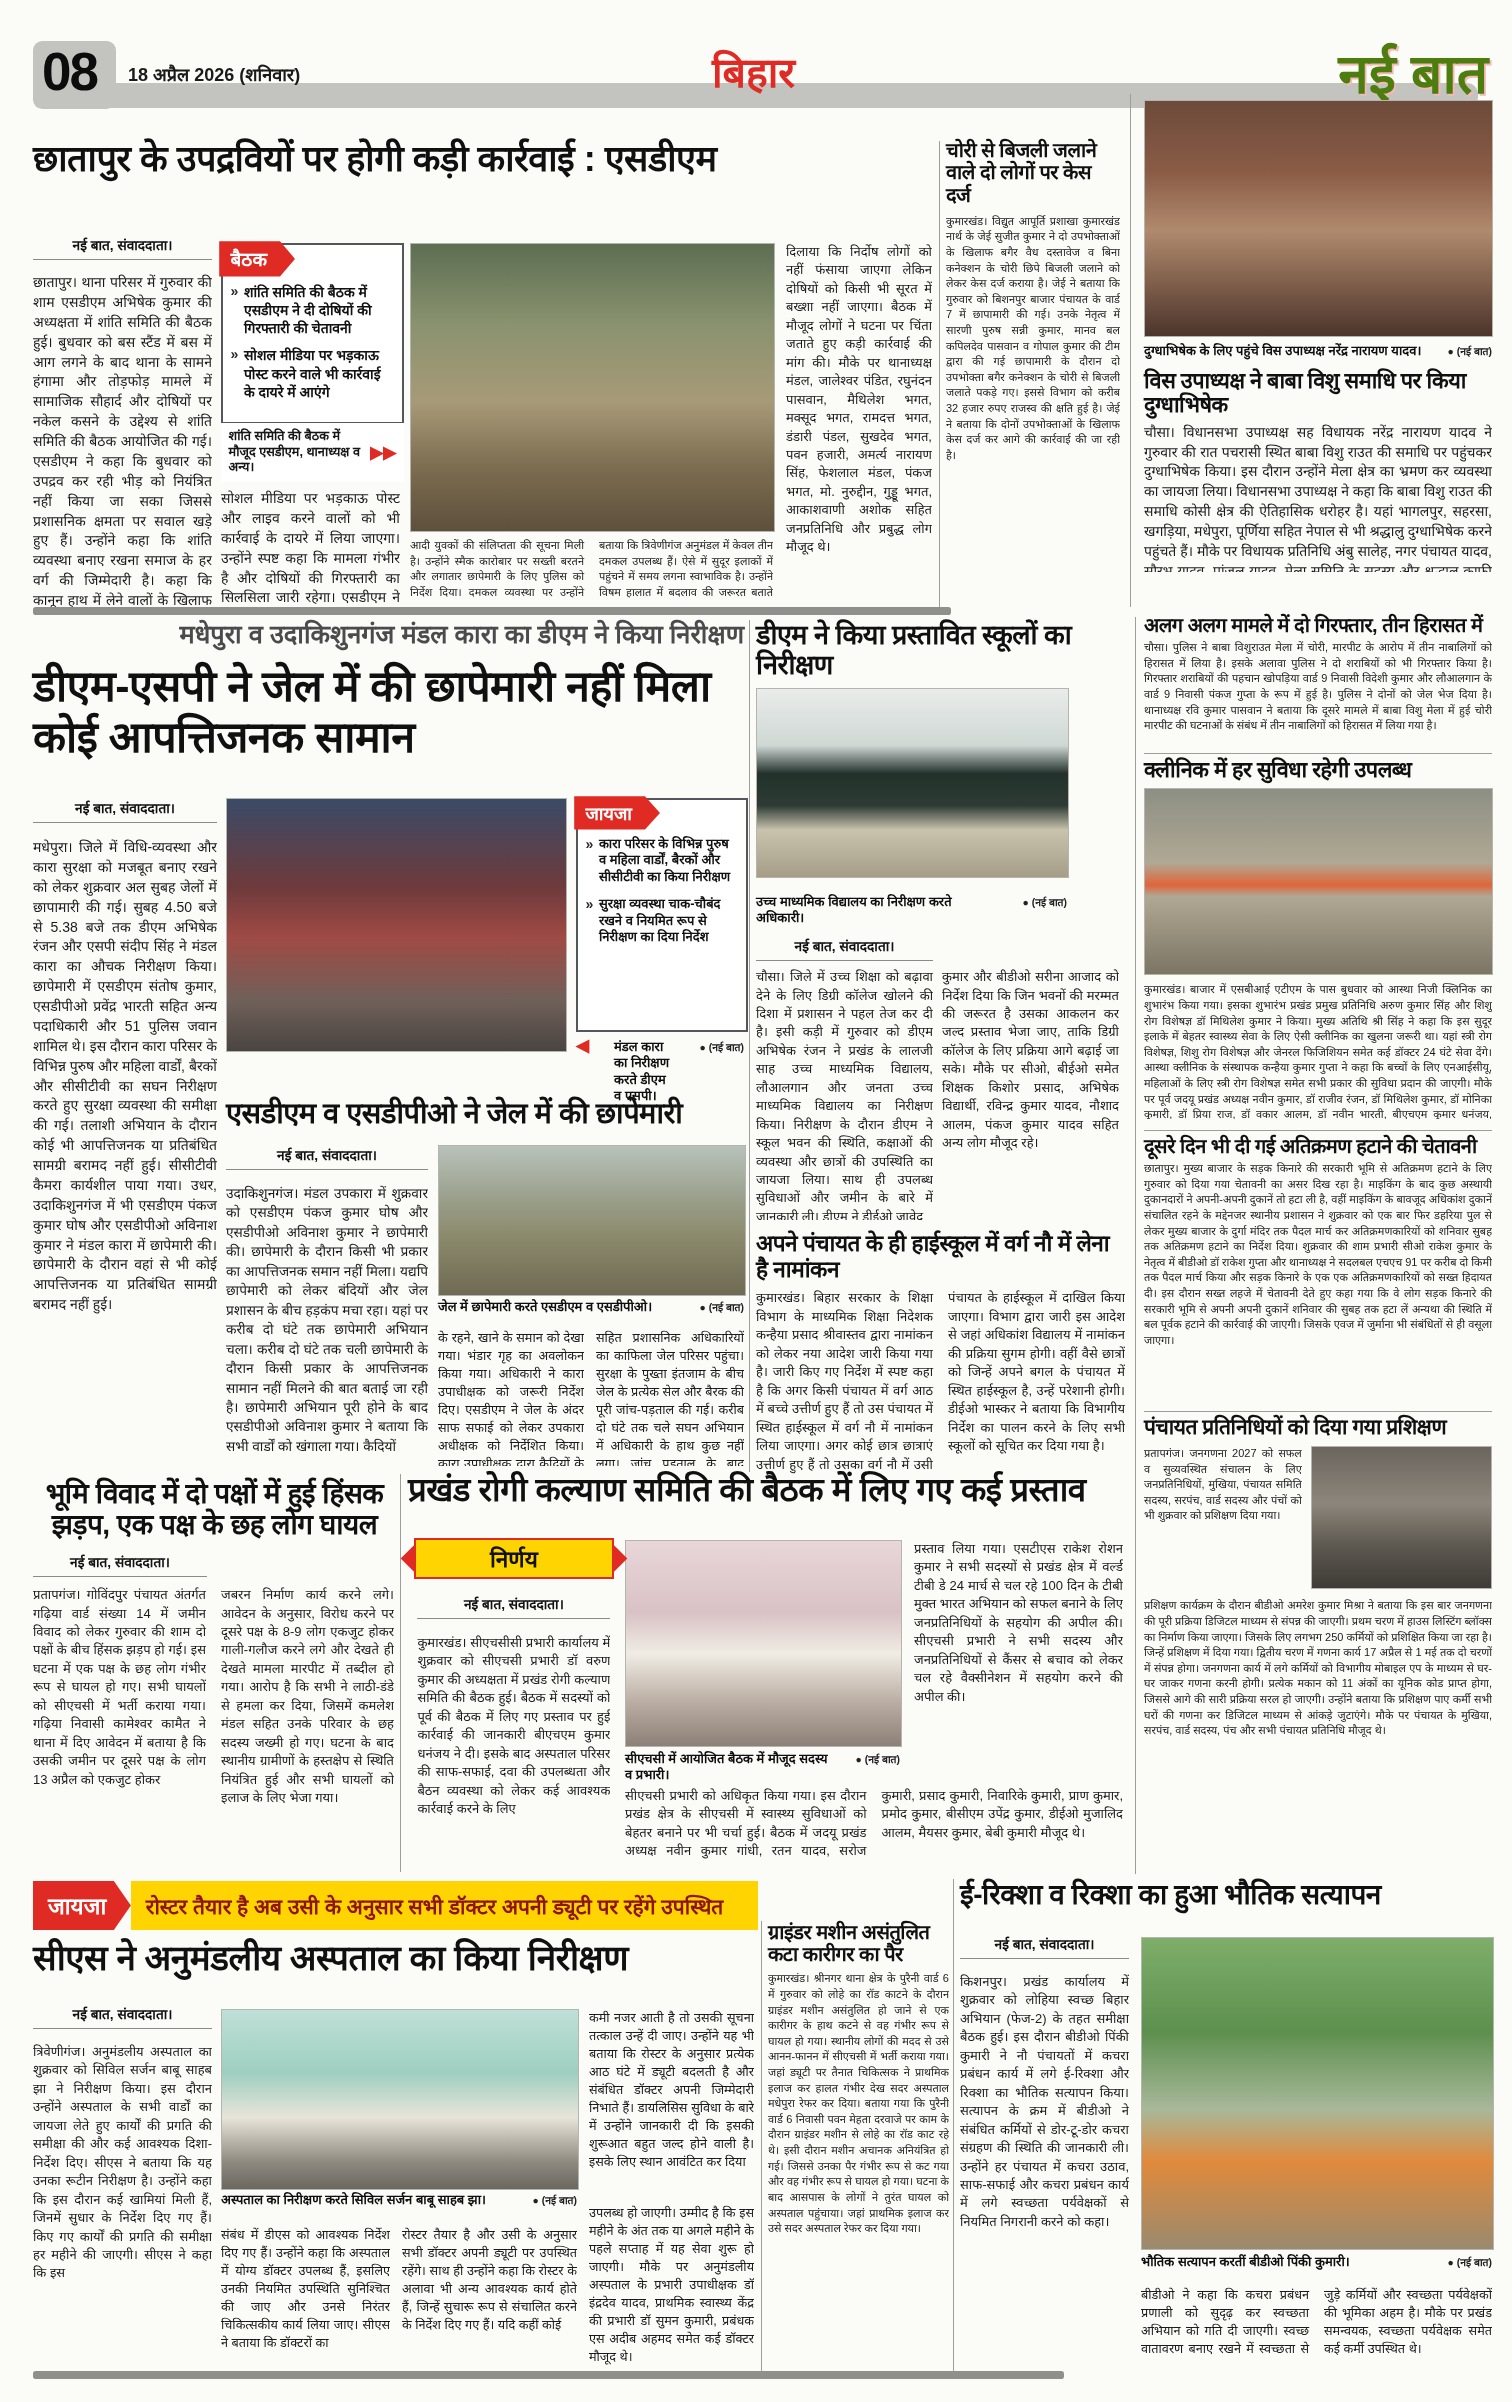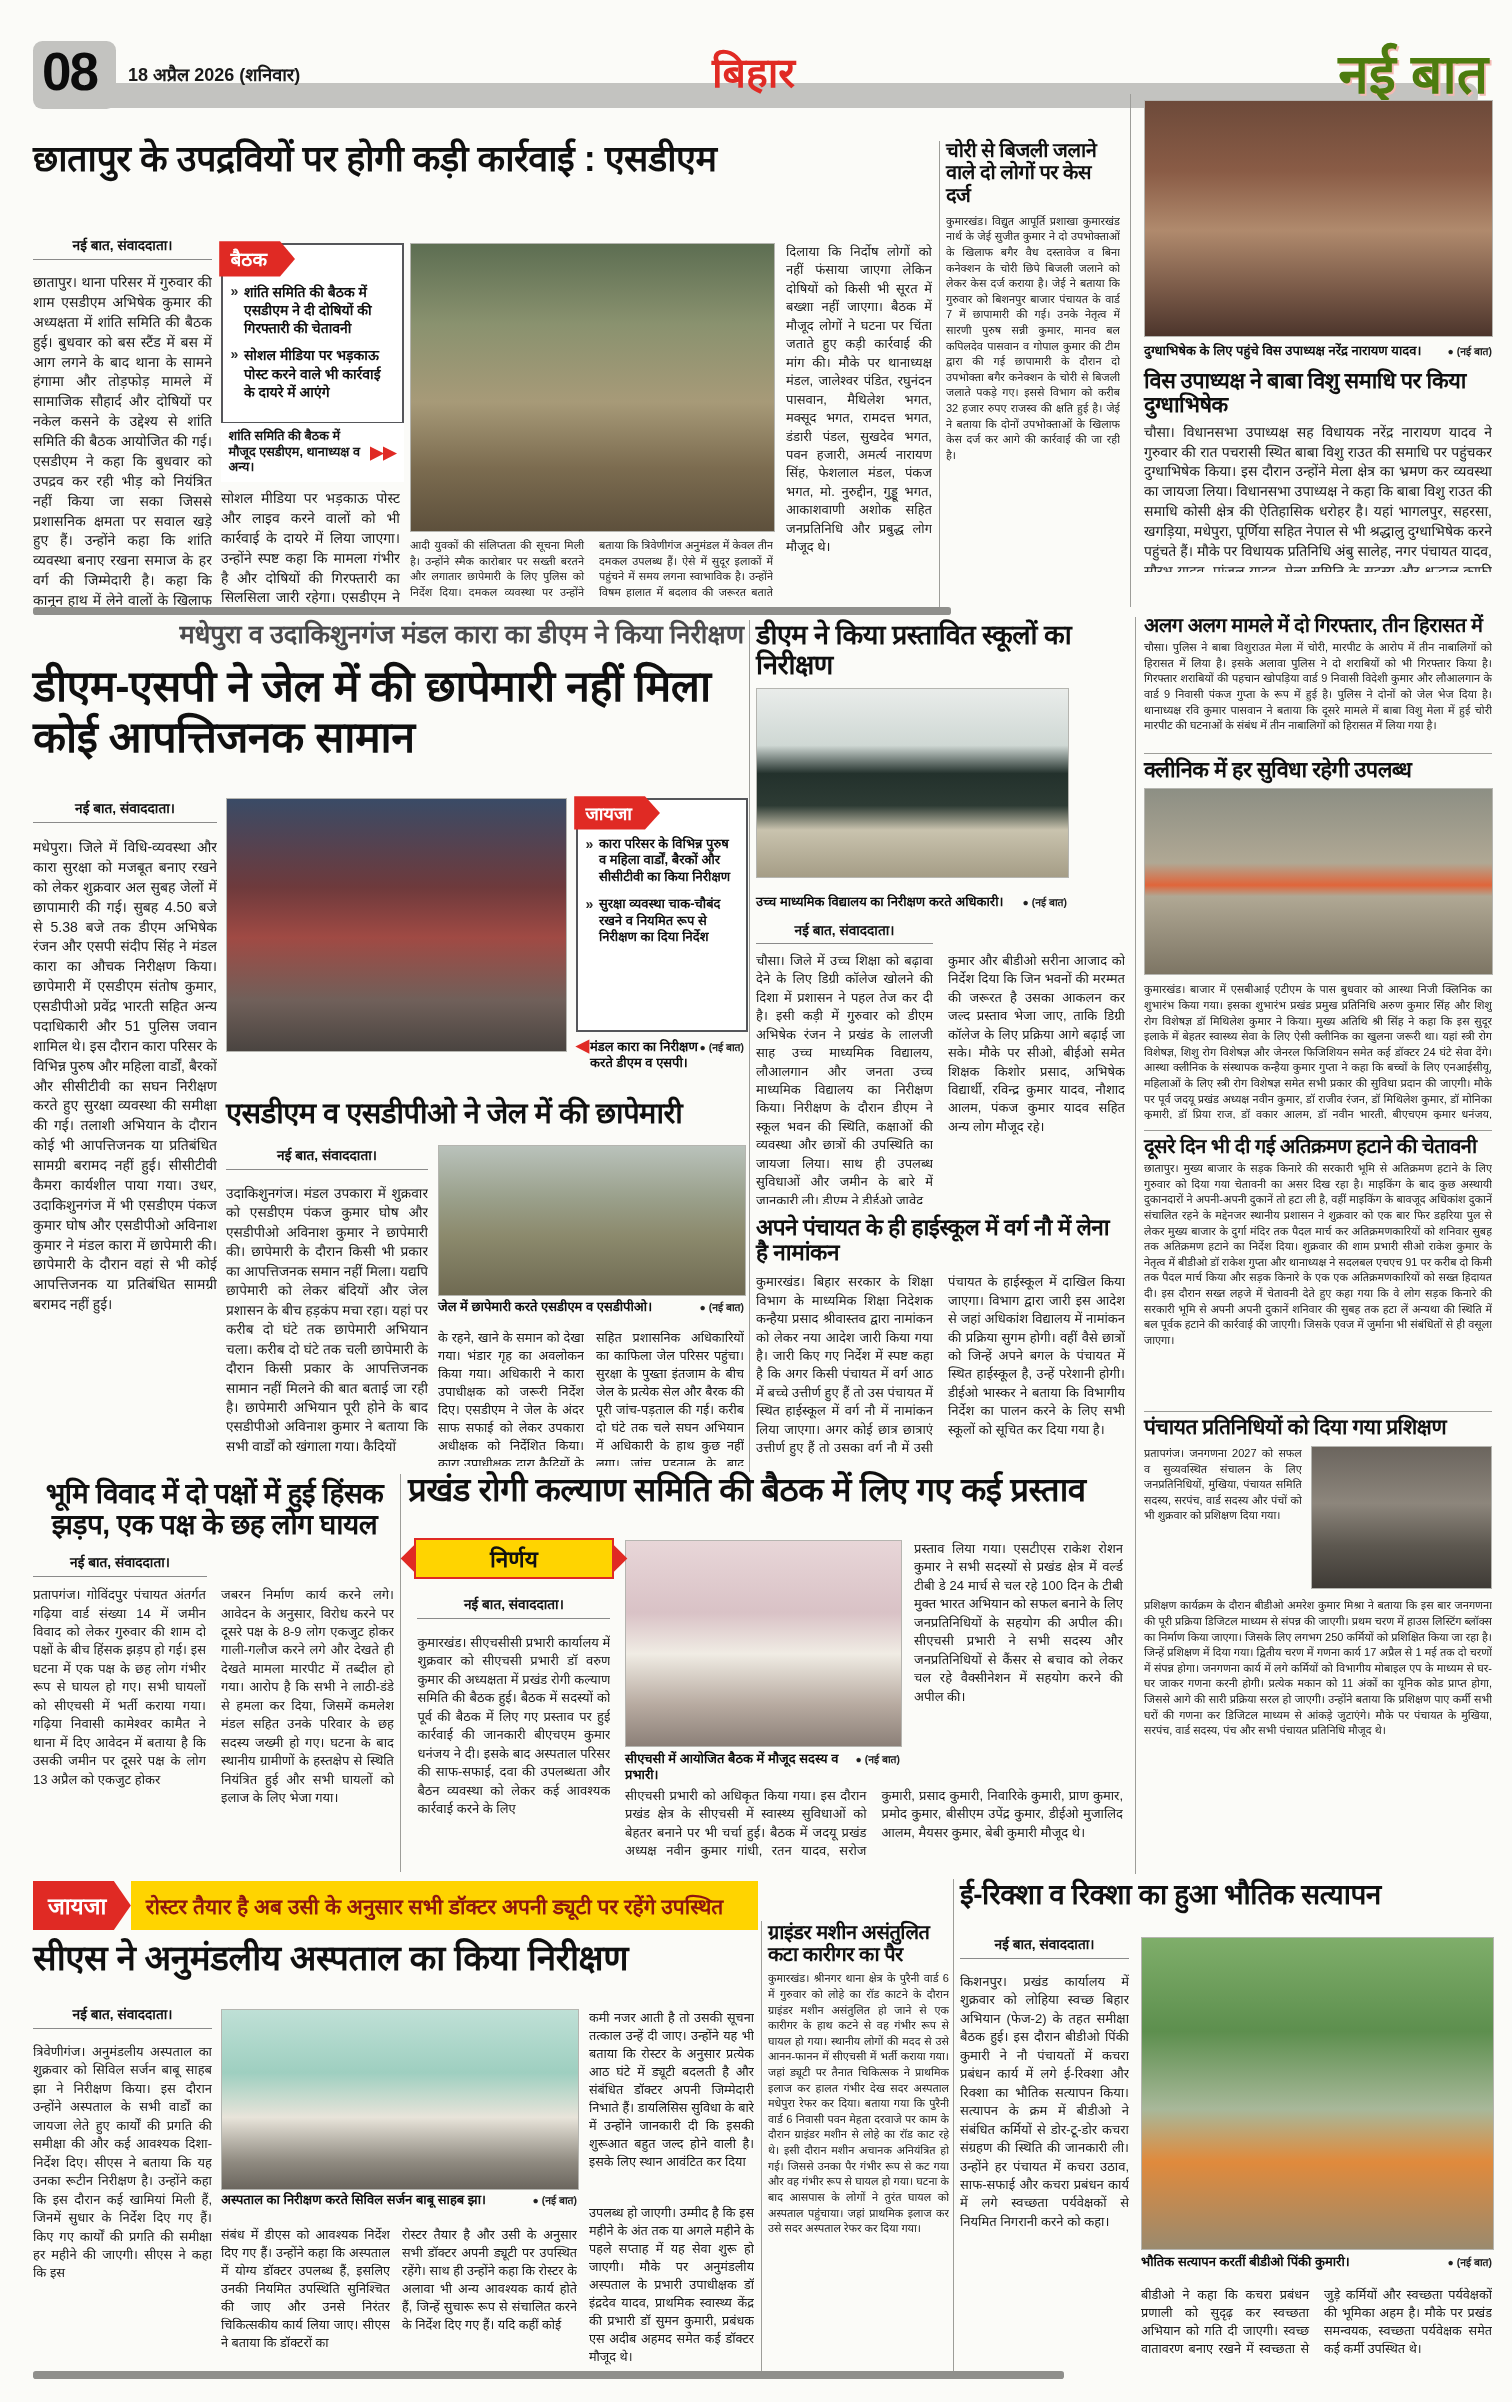--- a/index.html
+++ b/index.html
@@ -7,21 +7,21 @@
         font-family:"Liberation Sans", sans-serif;color:#161616;}
   .abs{position:absolute;}
   .hl{font-weight:800;color:#101010;line-height:1.12;letter-spacing:-0.5px;margin:0;}
   .kicker{font-weight:800;color:#4b4b4d;text-align:right;line-height:1.1;}
   .byline{font-weight:700;font-size:13.7px;text-align:center;color:#111;
           border-bottom:1.4px solid #8a8a8a;padding-bottom:4.7px;}
   .txt{font-size:14px;line-height:1.42;text-align:justify;color:#1a1a1a;overflow:hidden;}
   .txt.sm{font-size:11px;}
   .cols2{column-count:2;column-gap:15px;}
   .photo{overflow:hidden;border:0.9px solid #b5b5b0;}
-  .cap{display:flex;justify-content:space-between;align-items:baseline;gap:1px;
+  .cap{display:flex;justify-content:space-between;align-items:baseline;gap:25px;
        font-weight:700;font-size:13px;color:#0e0e0e;line-height:1.25;}
   .credit{font-size:10.4px;font-weight:700;white-space:nowrap;color:#222;}
   .vline{width:0.9px;background:#9d9d99;}
   .hbar{background:#8f8f8c;border-radius:2.8px;}
   .hline{height:0.9px;background:#9d9d99;}
   
   .ibox{border:2.4px solid #55565a;background:#fff;}
   .ibox .tab{position:absolute;top:-3.8px;left:-3.8px;background:#e02a24;color:#fff;font-weight:800;
              padding:4.7px 28px 4.7px 11.3px;clip-path:polygon(0 0,calc(100% - 15px) 0,100% 50%,calc(100% - 15px) 100%,0 100%);}
   .ibox .bullets{padding:13px 9.4px 7.5px 7.5px;}
@@ -159,21 +159,21 @@
   <div class="vline abs" style="left:749px;top:620px;height:852px;"></div>
 
   <section class="abs" style="left:756px;top:620px;width:369px;height:852px;">
     <h2 class="hl" style="font-size:27px;">डीएम ने किया प्रस्तावित स्कूलों का निरीक्षण</h2>
     <div class="photo ph-school" style="margin-top:7.5px;width:311px;height:188px;"></div>
     <div class="cap" style="width:311px;margin-top:16px;">
       <span>उच्च माध्यमिक विद्यालय का निरीक्षण करते अधिकारी।</span>
       <span class="credit">● (नई बात)</span>
     </div>
     <div class="byline" style="width:177px;margin-top:9.4px;">नई बात, संवाददाता।</div>
-    <div style="display:flex;gap:15px;margin-top:7.5px;">
+    <div style="display:flex;gap:9px;margin-top:7.5px;">
       <div class="txt" style="width:177px;height:252px;font-size:13px;">चौसा। जिले में उच्च शिक्षा को बढ़ावा देने के लिए डिग्री कॉलेज खोलने की दिशा में प्रशासन ने पहल तेज कर दी है। इसी कड़ी में गुरुवार को डीएम अभिषेक रंजन ने प्रखंड के लालजी साह उच्च माध्यमिक विद्यालय, लौआलगान और जनता उच्च माध्यमिक विद्यालय का निरीक्षण किया। निरीक्षण के दौरान डीएम ने स्कूल भवन की स्थिति, कक्षाओं की व्यवस्था और छात्रों की उपस्थिति का जायजा लिया। साथ ही उपलब्ध सुविधाओं और जमीन के बारे में जानकारी ली। डीएम ने डीईओ जावेद</div>
       <div class="txt" style="width:177px;height:252px;font-size:13px;">कुमार और बीडीओ सरीना आजाद को निर्देश दिया कि जिन भवनों की मरम्मत की जरूरत है उसका आकलन कर जल्द प्रस्ताव भेजा जाए, ताकि डिग्री कॉलेज के लिए प्रक्रिया आगे बढ़ाई जा सके। मौके पर सीओ, बीईओ समेत शिक्षक किशोर प्रसाद, अभिषेक विद्यार्थी, रविन्द्र कुमार यादव, नौशाद आलम, पंकज कुमार यादव सहित अन्य लोग मौजूद रहे।</div>
     </div>
     <h2 class="hl" style="font-size:22.6px;margin-top:11.3px;">अपने पंचायत के ही हाईस्कूल में वर्ग नौ में लेना है नामांकन</h2>
     <div class="txt cols2" style="height:215px;margin-top:7.5px;font-size:13px;">कुमारखंड। बिहार सरकार के शिक्षा विभाग के माध्यमिक शिक्षा निदेशक कन्हैया प्रसाद श्रीवास्तव द्वारा नामांकन को लेकर नया आदेश जारी किया गया है। जारी किए गए निर्देश में स्पष्ट कहा है कि अगर किसी पंचायत में वर्ग आठ में बच्चे उत्तीर्ण हुए हैं तो उस पंचायत में स्थित हाईस्कूल में वर्ग नौ में नामांकन लिया जाएगा। अगर कोई छात्र छात्राएं उत्तीर्ण हुए हैं तो उसका वर्ग नौ में उसी पंचायत के हाईस्कूल में दाखिल किया जाएगा। विभाग द्वारा जारी इस आदेश से जहां अधिकांश विद्यालय में नामांकन की प्रक्रिया सुगम होगी। वहीं वैसे छात्रों को जिन्हें अपने बगल के पंचायत में स्थित हाईस्कूल है, उन्हें परेशानी होगी। डीईओ भास्कर ने बताया कि विभागीय निर्देश का पालन करने के लिए सभी स्कूलों को सूचित कर दिया गया है।</div>
   </section>
 
   <div class="vline abs" style="left:1135px;top:617px;height:1257px;"></div>
 
   <section class="abs" style="left:1144px;top:614px;width:348px;height:139px;">

